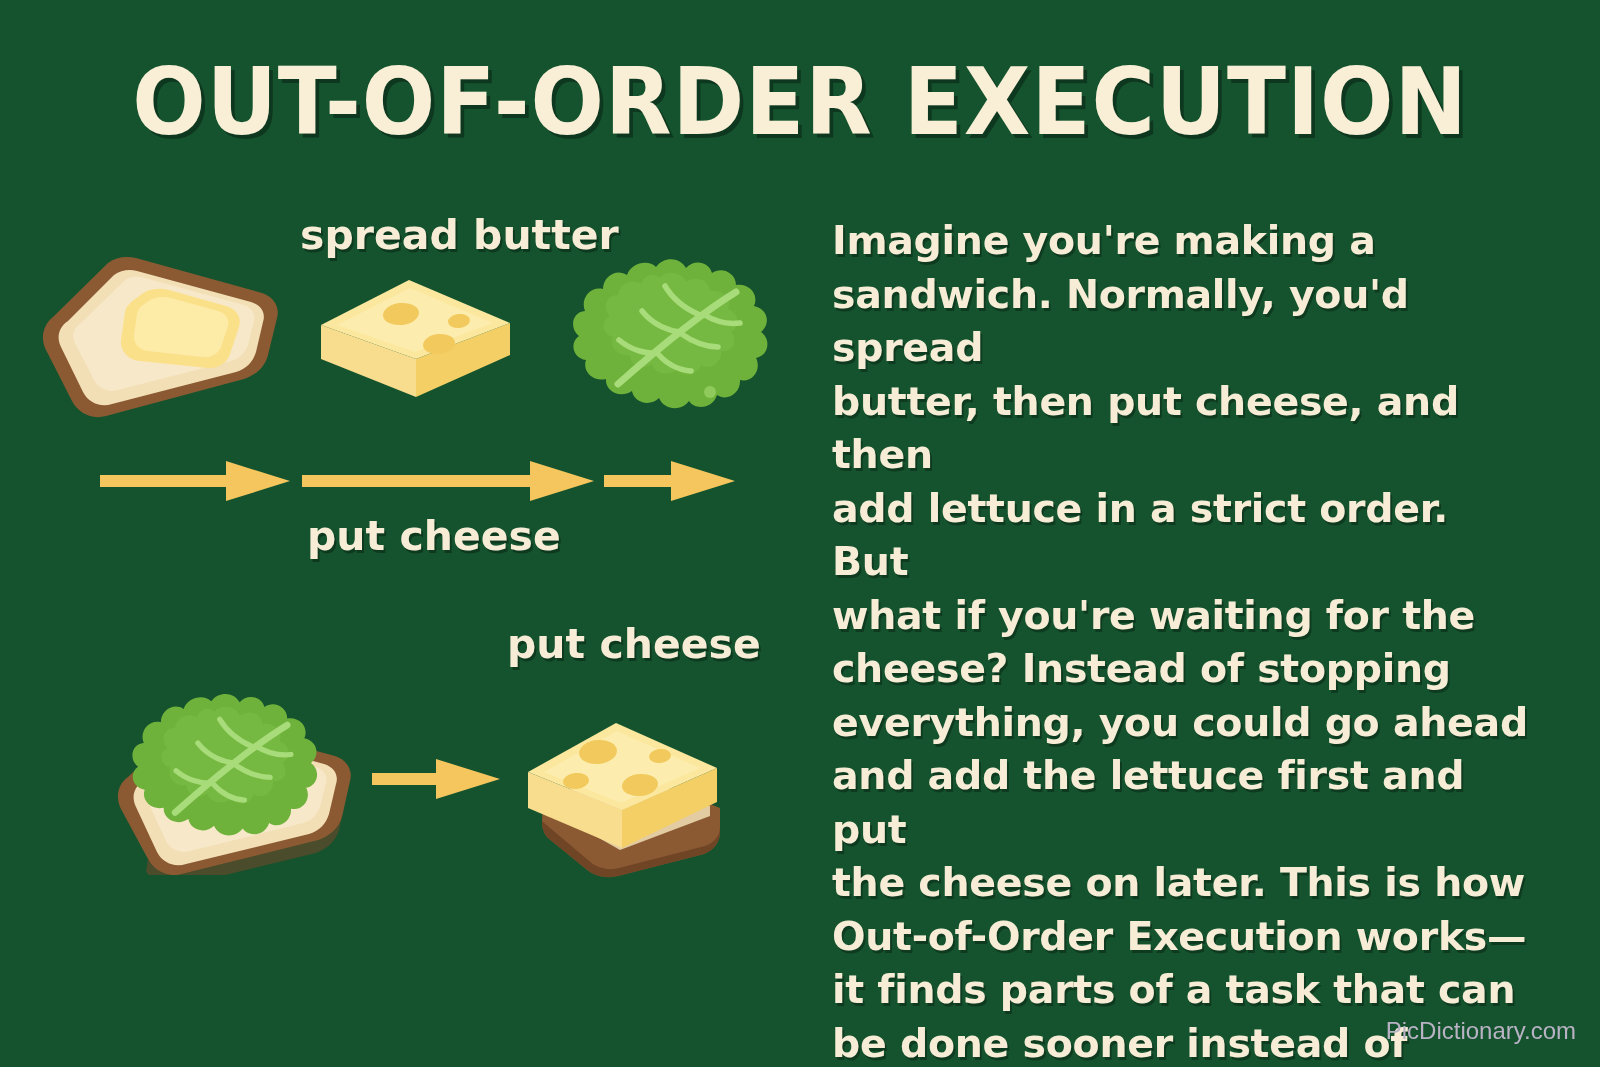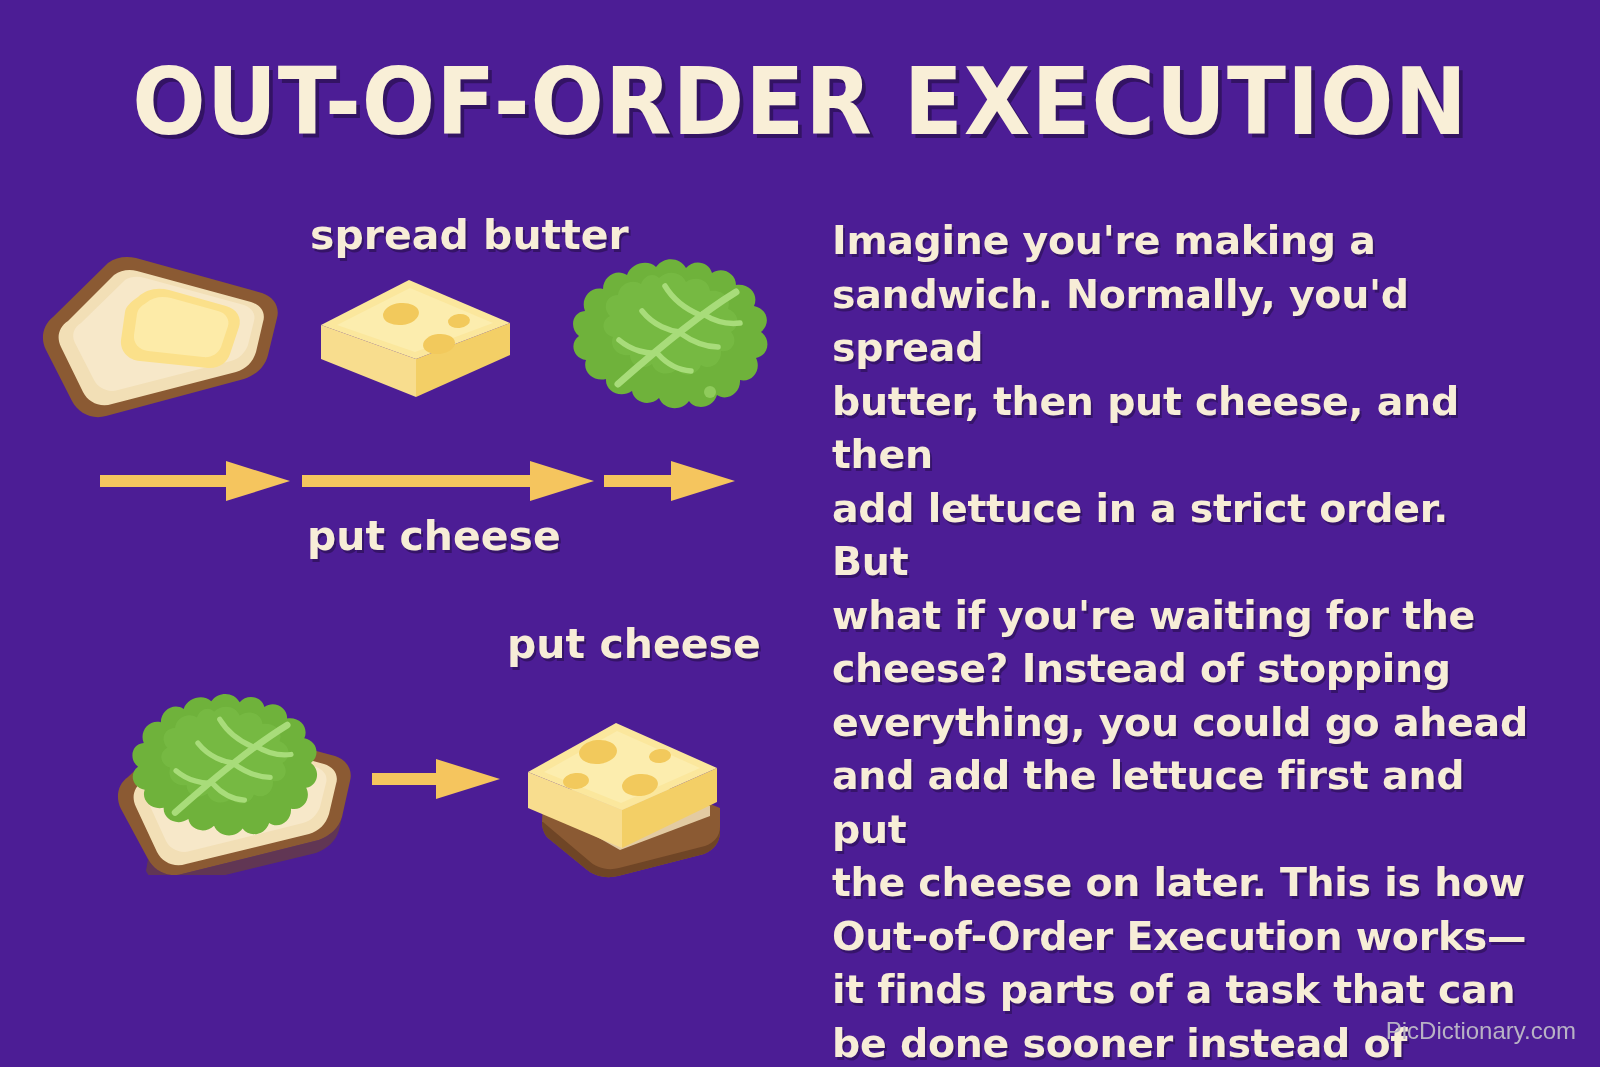--- a/index.html
+++ b/index.html
@@ -10,21 +10,21 @@
   body {
     width: 1600px;
     height: 1067px;
     overflow: hidden;
     font-family: "Liberation Sans", sans-serif;
   }
   #poster {
     position: relative;
     width: 1600px;
     height: 1067px;
-    background: #4c1d95;
+    background: #14532d;
     overflow: hidden;
   }
 
   
   #title {
     position: absolute;
     left: 0;
     top: 56px;
     width: 1600px;
     text-align: center;
@@ -52,21 +52,21 @@
   .step-label {
     position: absolute;
     font-family: "DejaVu Sans", sans-serif;
     font-weight: bold;
     font-size: 41px;
     color: #F7EDD7;
     text-shadow: 2px 3px 0 rgba(0,0,0,0.30);
     white-space: nowrap;
     letter-spacing: 0px;
   }
-  #label-spread-butter { left: 310px; top: 26px; text-align: center; }
+  #label-spread-butter { left: 300px; top: 26px; text-align: center; }
   #label-put-cheese-1  { left: 307px; top: 327px; }
   #label-add-lettuce   { left: 131px; top: 435px; }
   #label-put-cheese-2  { left: 507px; top: 435px; }
 
   .food { position: absolute; }
   #food-buttered-bread { left: 30px;  top: 70px;  width: 258px; height: 165px; }
   #food-cheese-slab    { left: 313px; top: 78px;  width: 205px; height: 160px; }
   #food-lettuce-leaf   { left: 560px; top: 68px;  width: 215px; height: 165px; }
   #food-bread-lettuce  { left: 90px;  top: 495px; width: 270px; height: 195px; }
   #food-bread-cheese   { left: 488px; top: 495px; width: 250px; height: 200px; }

